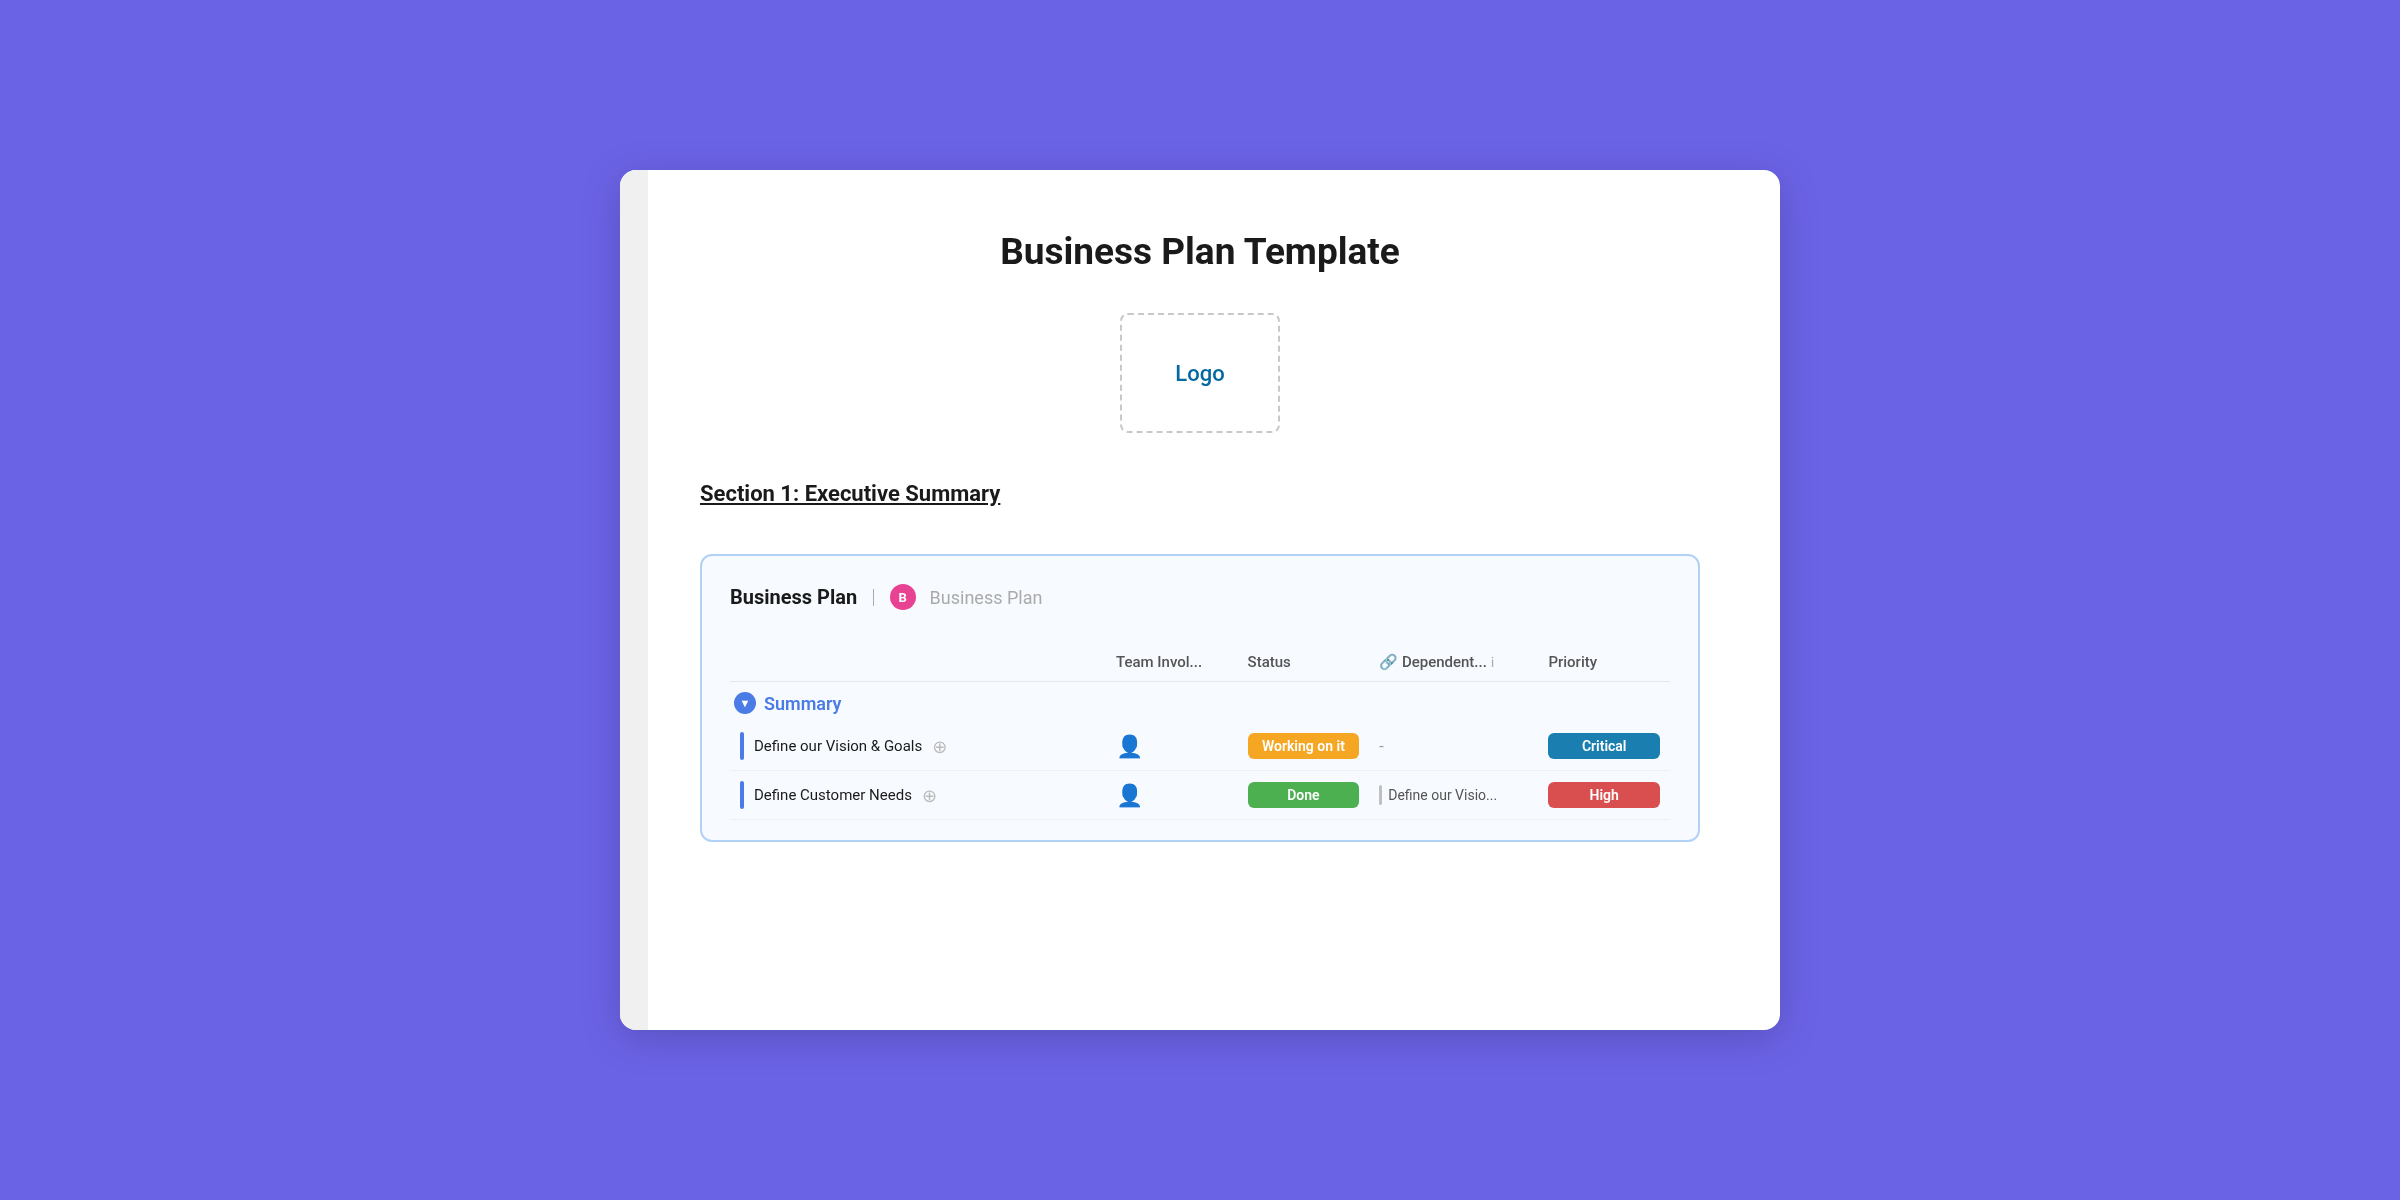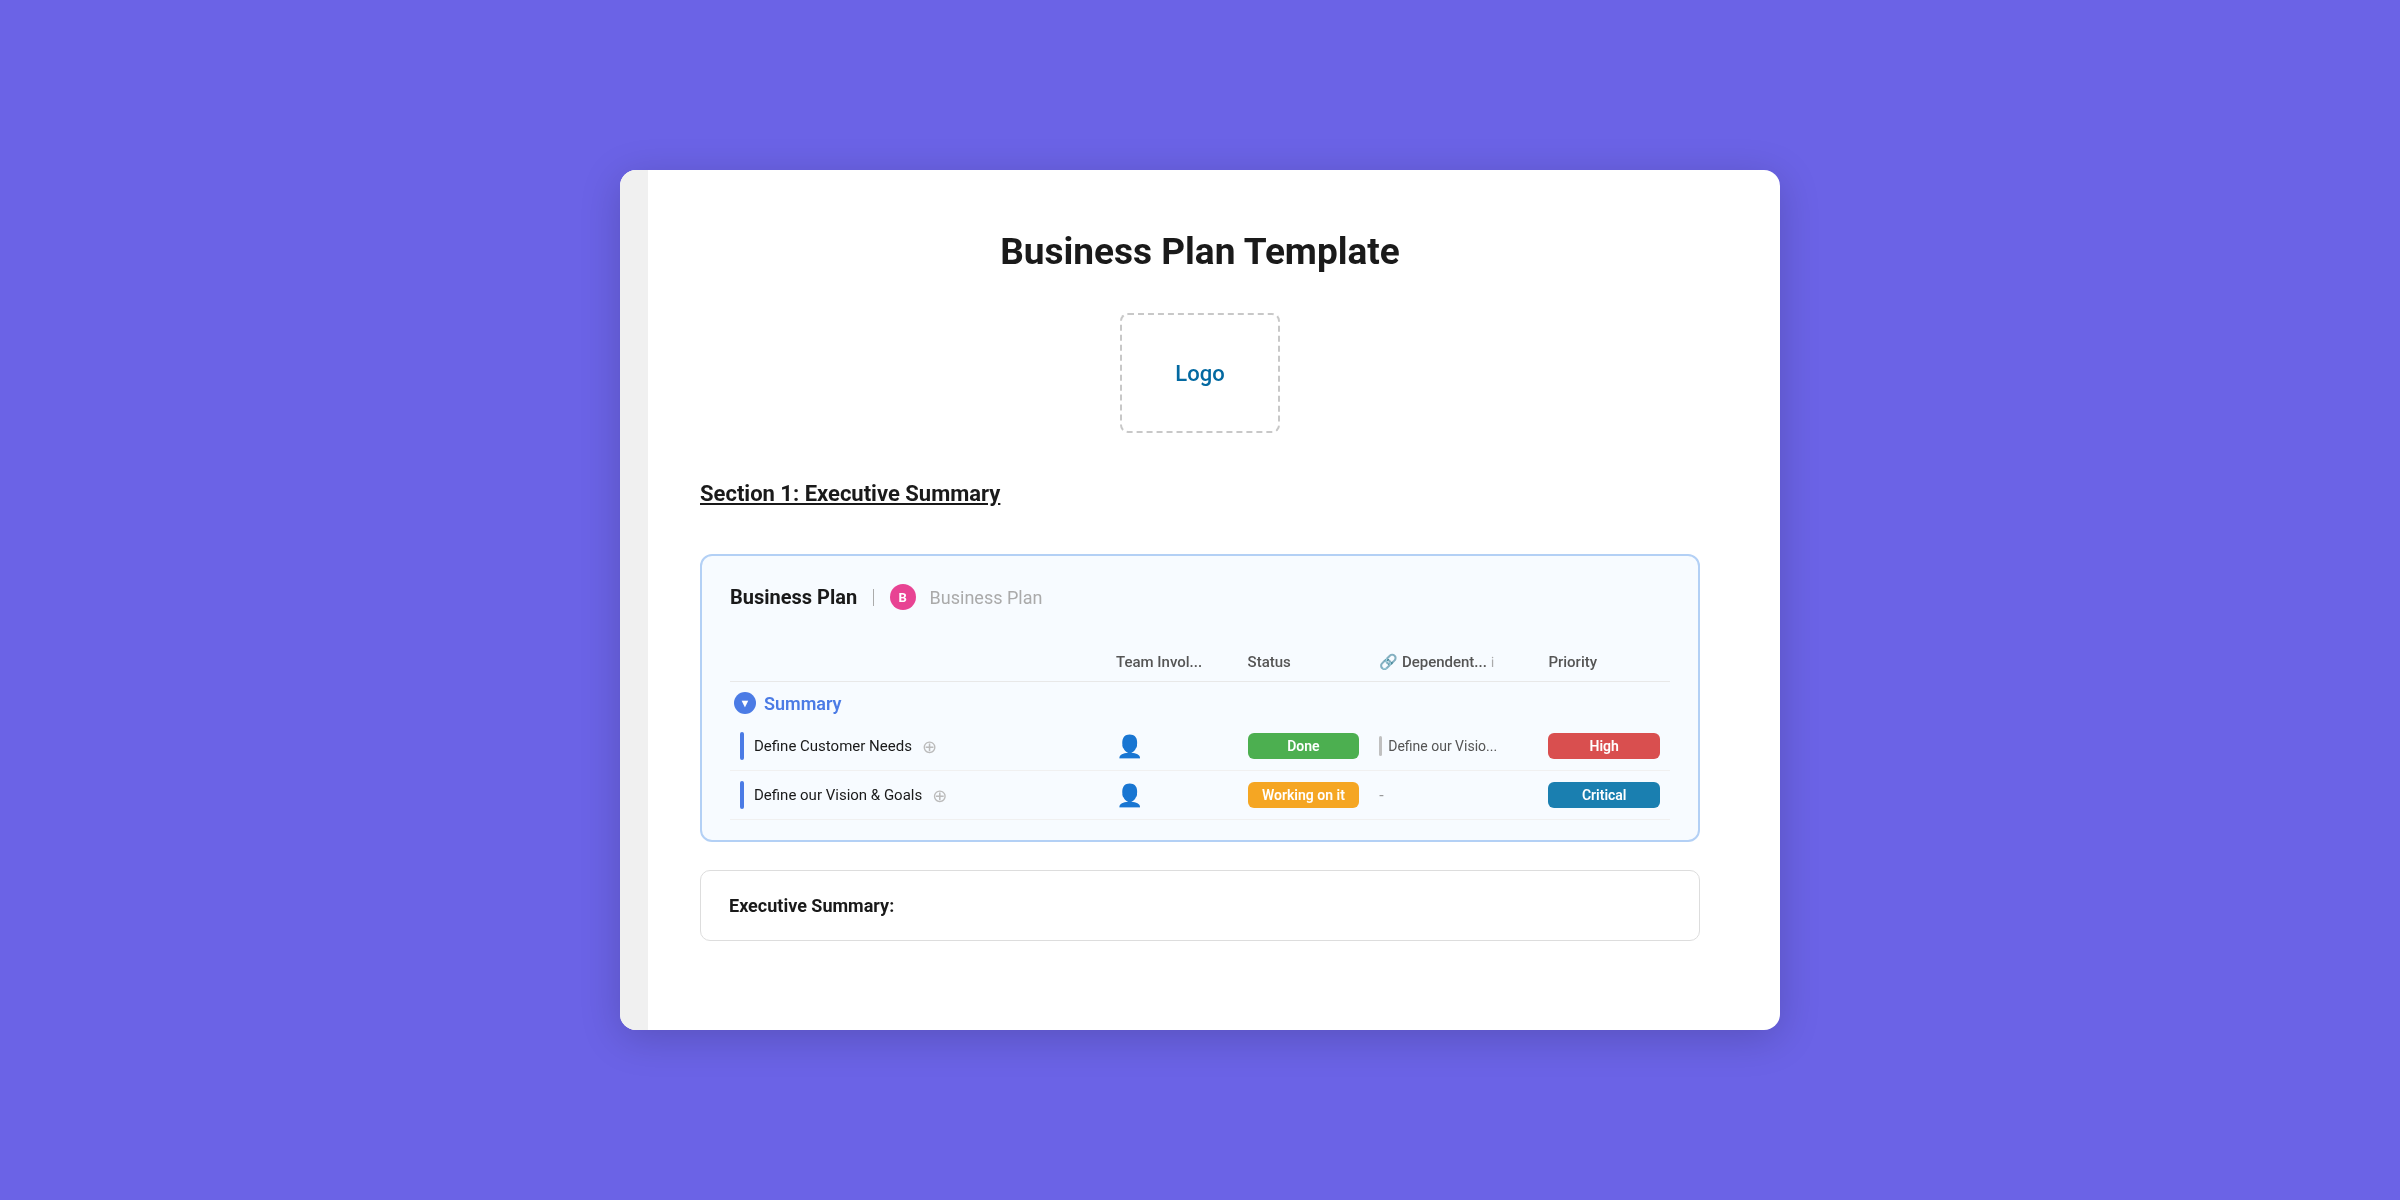--- a/index.html
+++ b/index.html
@@ -351,65 +351,62 @@
               <div class="summary-chevron">▼</div>
               <span>Summary</span>
             </div>
           </td>
         </tr>
 
         <tr class="task-row">
           <td>
             <div class="task-name-cell">
               <div class="task-indent-bar"></div>
+              <span class="task-name-text">Define our Vision &amp; Goals</span>
+              <span class="task-add-icon">⊕</span>
+            </div>
+          </td>
+          <td>
+            <span class="avatar-icon">👤</span>
+          </td>
+          <td>
+            <span class="status-badge status-working">Working on it</span>
+          </td>
+          <td>
+            <div class="dep-cell">
+              <span class="dep-dash">-</span>
+            </div>
+          </td>
+          <td>
+            <span class="priority-badge priority-critical">Critical</span>
+          </td>
+        </tr>
+
+        <tr class="task-row">
+          <td>
+            <div class="task-name-cell">
+              <div class="task-indent-bar"></div>
               <span class="task-name-text">Define Customer Needs</span>
               <span class="task-add-icon">⊕</span>
             </div>
           </td>
           <td>
             <span class="avatar-icon">👤</span>
           </td>
           <td>
             <span class="status-badge status-done">Done</span>
           </td>
           <td>
             <div class="dep-cell">
               <div class="dep-bar"></div>
               <span class="dep-text">Define our Visio...</span>
             </div>
           </td>
           <td>
             <span class="priority-badge priority-high">High</span>
-          </td>
-        </tr>
-
-        <tr class="task-row">
-          <td>
-            <div class="task-name-cell">
-              <div class="task-indent-bar"></div>
-              <span class="task-name-text">Define our Vision &amp; Goals</span>
-              <span class="task-add-icon">⊕</span>
-            </div>
-          </td>
-          <td>
-            <span class="avatar-icon">👤</span>
-          </td>
-          <td>
-            <span class="status-badge status-working">Working on it</span>
-          </td>
-          <td>
-            <div class="dep-cell">
-              <span class="dep-dash">-</span>
-            </div>
-          </td>
-          <td>
-            <span class="priority-badge priority-critical">Critical</span>
           </td>
         </tr>
       </tbody>
     </table>
   </div>
 
-  <div class="exec-summary-card">
-    <span class="exec-summary-title">Executive Summary:</span>
-  </div>
 
 </div>
 
 </body></html>

